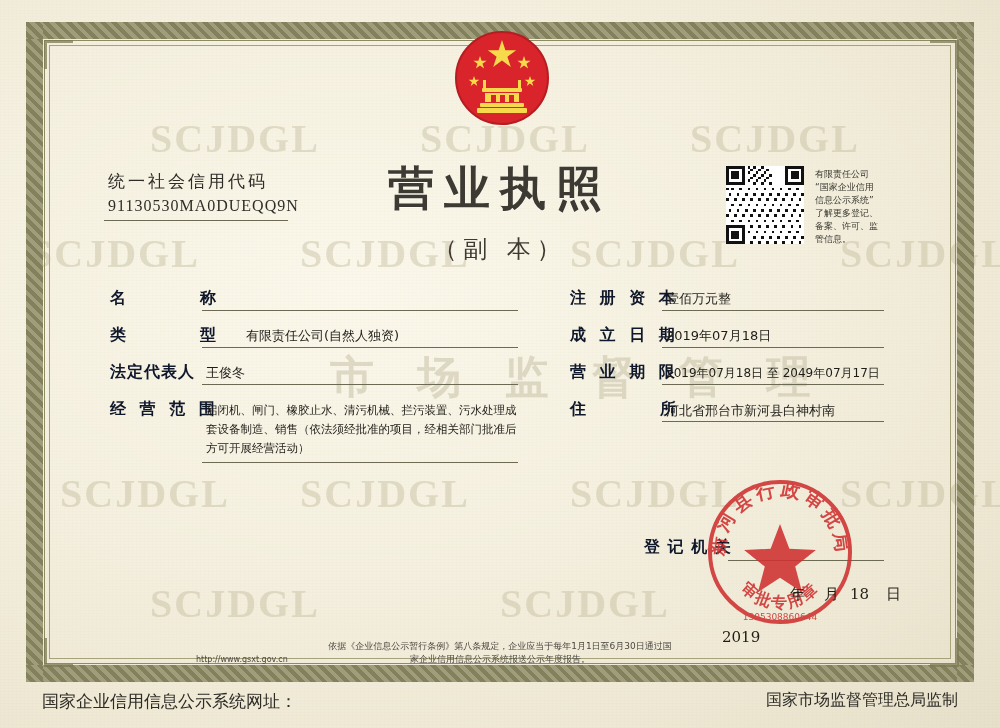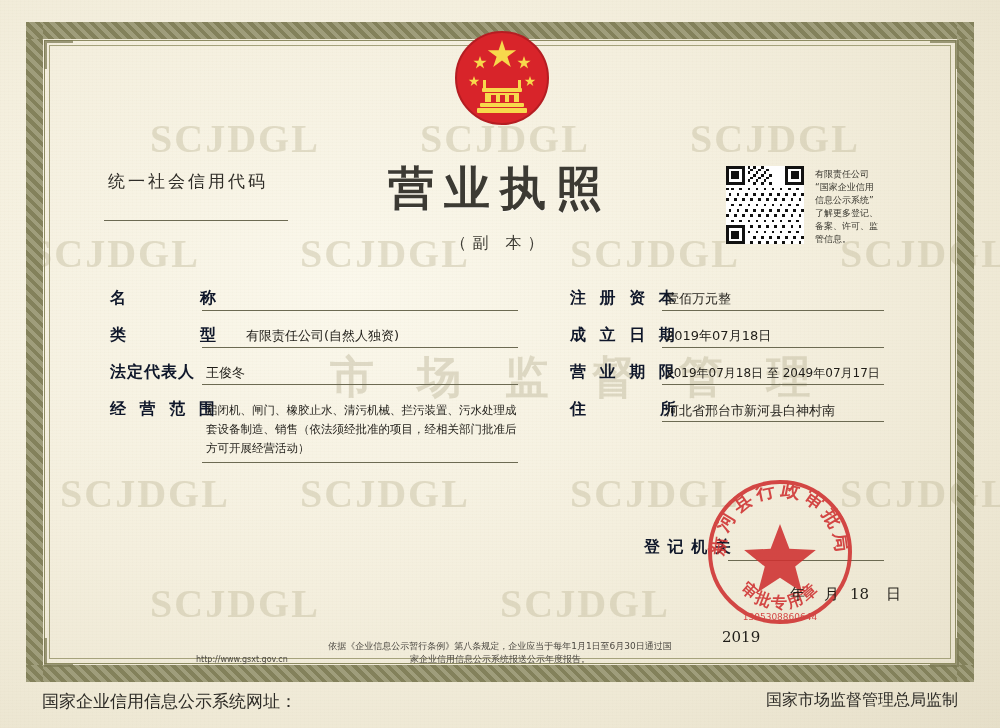--- a/index.html
+++ b/index.html
@@ -123,21 +123,21 @@
     letter-spacing: 10px;
     color: #3c3a33;
     text-shadow: 0 1px 0 rgba(255,255,255,.5);
   }
   .subtitle {
     position: absolute;
     left: 330px; top: 233px;
     width: 340px;
     text-align: center;
     font-family: "DejaVu Serif", serif;
-    font-size: 16px;
+    font-size: 24px;
     letter-spacing: 6px;
     color: #3c3a33;
   }
   
   .credit-label {
     position: absolute;
     left: 108px; top: 170px;
     font-family: "DejaVu Serif", serif;
     font-size: 17px;
     letter-spacing: 3px;
@@ -312,20 +312,21 @@
         <rect x="31" y="52" width="3" height="9"></rect>
         <rect x="66" y="52" width="3" height="9"></rect>
       </g>
     </svg>
   </div>
 
   <div class="title">营业执照</div>
   <div class="subtitle">（副 本）</div>
 
   <div class="credit-label">统一社会信用代码</div>
+  <div class="credit-value">91130530MA0DUEQQ9N</div>
   <div class="credit-underline"></div>
 
   <div class="qr">
     <svg width="78" height="78" viewBox="0 0 29 29" shape-rendering="crispEdges">
       <rect width="29" height="29" fill="#ffffff"></rect>
       <g fill="#111111">
         <rect x="0" y="0" width="7" height="1"></rect>
           <rect x="0" y="6" width="7" height="1"></rect>
         <rect x="0" y="0" width="1" height="7"></rect>
           <rect x="6" y="0" width="1" height="7"></rect>

